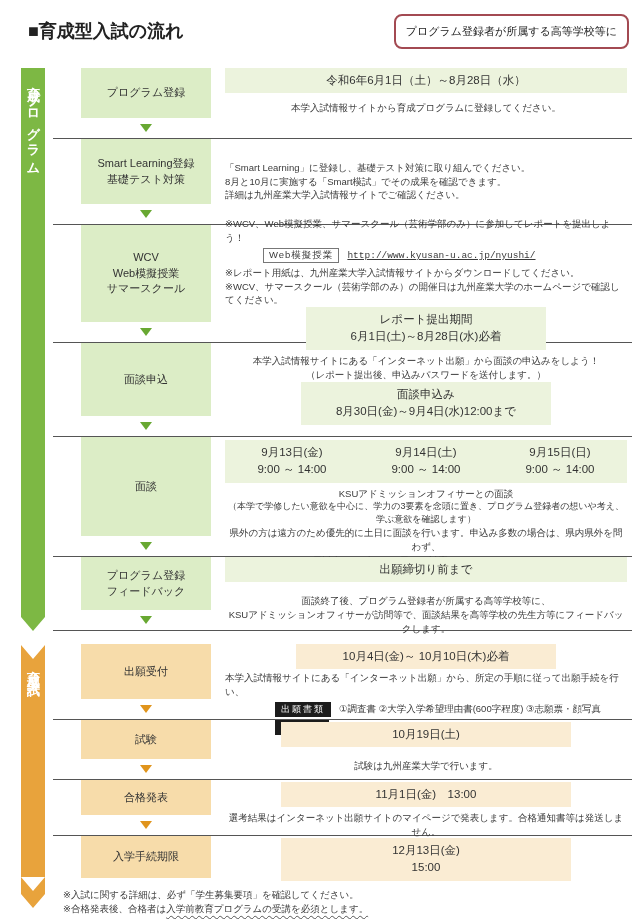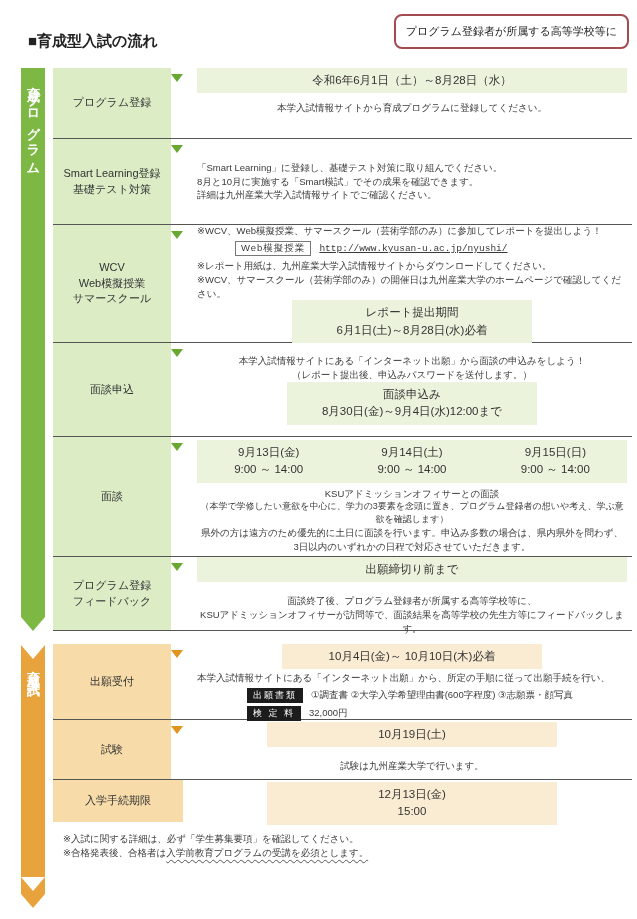--- a/index.html
+++ b/index.html
@@ -3,22 +3,22 @@
 <meta charset="utf-8">
 <style>
   * { margin:0; padding:0; box-sizing:border-box; }
   html,body { background:#fff; }
   body {
     width:637px; height:919px; position:relative;
     font-family:"Liberation Sans","DejaVu Sans",sans-serif;
     color:#3a3a3a; overflow:hidden;
   }
   .page-title {
-    position:absolute; left:28px; top:32px;
-    font-size:15px; font-weight:bold; color:#222;
+    position:absolute; left:28px; top:19px;
+    font-size:18px; font-weight:bold; color:#222;
   }
   .badge {
     position:absolute; right:8px; top:14px;
     border:2px solid #a34a52; border-radius:8px;
     padding:8px 10px; font-size:11px; color:#222; background:#fff;
   }
   .flow { position:absolute; left:21px; top:68px; right:5px; }
 
   
   .rail { position:absolute; left:0; width:24px; }
@@ -40,21 +40,21 @@
     letter-spacing:3px; line-height:24px; font-weight:bold;
   }
   .rail-label.green { left:0; top:8px; }
   .rail-label.orange { left:0; top:592px; }
 
   
   .rows { margin-left:32px; }
   .row { display:flex; border-bottom:1px solid #555; }
   .row.last { border-bottom:none; }
   .spacer { height:13px; border-bottom:none; }
-  .stage-col { width:130px; flex:0 0 130px; display:flex; flex-direction:row; }
+  .stage-col { width:130px; flex:0 0 130px; display:flex; flex-direction:column;margin-left:28px; }
   .stage-box {
     flex:1; display:flex; flex-direction:column; align-items:center; justify-content:center;
     font-size:11px; color:#333; text-align:center; line-height:1.4;
   }
   .stage-box.green { background:#dcedc6; }
   .stage-box.orange { background:#f7dcaa; }
   .arrow-zone { height:20px; display:flex; align-items:center; justify-content:center; }
   .tri { width:0; height:0; border-left:6px solid transparent; border-right:6px solid transparent; }
   .tri.green { border-top:8px solid #68a832; }
   .tri.orange { border-top:8px solid #e0941c; }
@@ -263,20 +263,34 @@
         <div class="arrow-zone">
             <span class="tri orange"></span>
           </div>
       </div>
       <div class="content-col" style="justify-content:flex-start; padding-top:2px;">
         <div class="date-box orange center" style="width:290px;">10月19日(土)</div>
         <div class="note c mt6">試験は九州産業大学で行います。</div>
       </div>
     </div>
 
+    <div class="row" style="height:56px;">
+      <div class="stage-col">
+        <div class="stage-box orange">
+          <span>合格発表</span>
+        </div>
+        <div class="arrow-zone">
+            <span class="tri orange"></span>
+          </div>
+      </div>
+      <div class="content-col" style="justify-content:flex-start; padding-top:2px;">
+        <div class="date-box orange center" style="width:290px;">11月1日(金)　13:00</div>
+        <div class="note c mt4">選考結果はインターネット出願サイトのマイページで発表します。合格通知書等は発送しません。</div>
+      </div>
+    </div>
 
     <div class="row last" style="height:42px;">
       <div class="stage-col">
         <div class="stage-box orange">
           <span>入学手続期限</span>
         </div>
       </div>
       <div class="content-col" style="justify-content:flex-start; padding-top:2px;">
         <div class="date-box orange center" style="width:290px;">
           <div>12月13日(金)</div>

